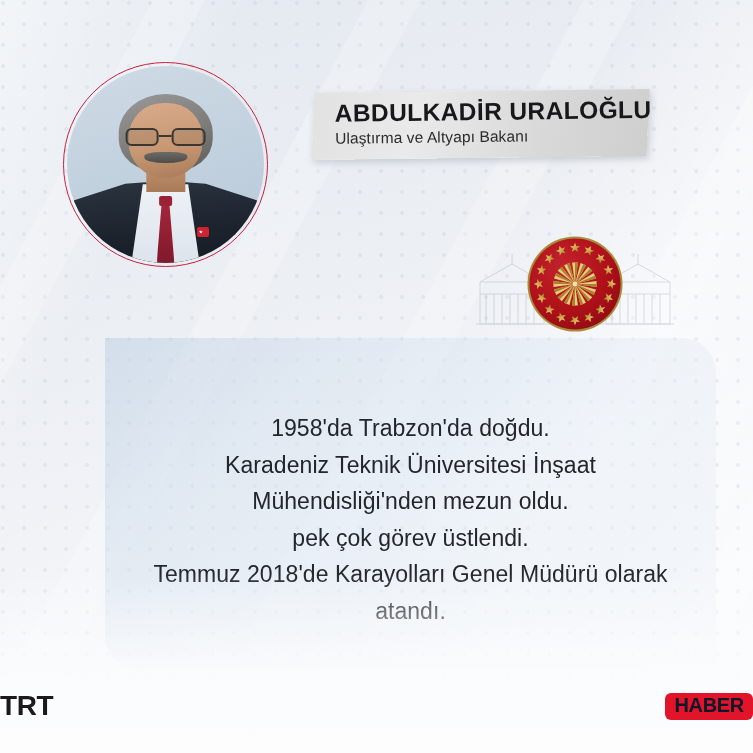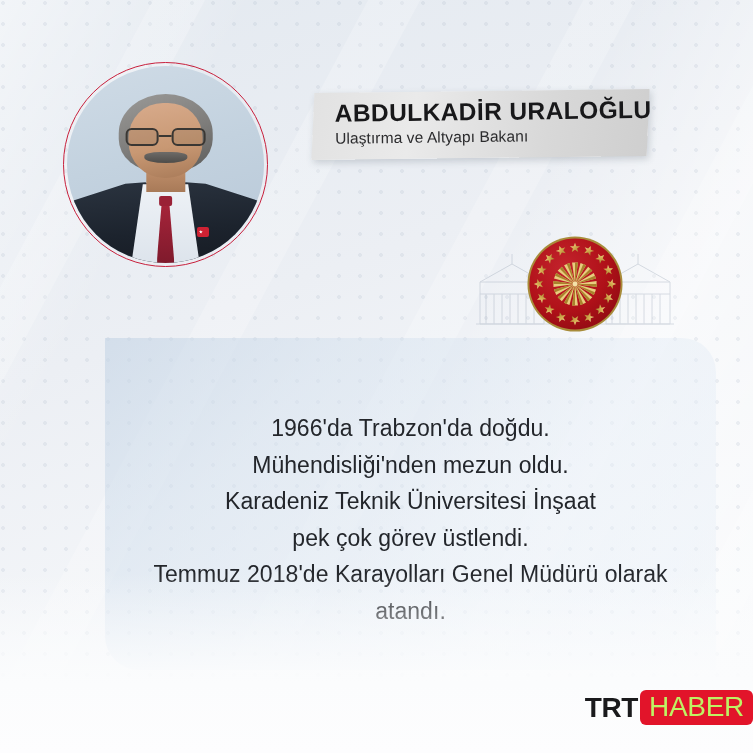--- a/index.html
+++ b/index.html
@@ -268,35 +268,35 @@
     font-weight: 400;
     letter-spacing: 0.05px;
   }
 
   
   #logo {
     position: absolute;
     left: 0; right: 0;
     top: 690px;
     display: flex;
-    justify-content: flex-end;
+    justify-content: space-between;
     align-items: center;
   }
   #logo-trt {
     font-size: 28px;
     font-weight: 700;
     letter-spacing: -0.4px;
     color: #1a1a1c;
     margin-right: 2px;
   }
   #logo-haber {
-    font-size: 28px;
-    font-weight: 400;
+    font-size: 20px;
+    font-weight: 700;
     letter-spacing: -0.3px;
-    color: #bef264;
+    color: #0f172a;
     background: #e2142a;
     border-radius: 6px;
     padding: 2px 9px 4px 9px;
     line-height: 1.05;
   }
 </style>
 </head>
 <body>
 
 <div id="card">
@@ -453,23 +453,23 @@
           <path d="M0,0 L0,-44 L6,-44 Z" transform="rotate(315)"></path>
           <path d="M0,0 L0,-44 L6,-44 Z" transform="rotate(337.5)"></path>
         </g>
         <circle cx="0" cy="0" r="5" fill="#f4e2a8"></circle>
       </g>
     </svg>
   </div>
 
   <div id="panel">
     <div id="bio">
-      <div>1966'da Trabzon'da doğdu.</div>
+      <div>1958'da Trabzon'da doğdu.</div>
+      <div>Karadeniz Teknik Üniversitesi İnşaat</div>
       <div>Mühendisliği'nden mezun oldu.</div>
-      <div>Karadeniz Teknik Üniversitesi İnşaat</div>
       <div>pek çok görev üstlendi.</div>
       <div>Temmuz 2018'de Karayolları Genel Müdürü olarak</div>
       <div>atandı.</div>
     </div>
   </div>
 
   <div id="bottomfade"></div>
 
   <div id="logo">
     <span id="logo-trt">TRT</span>

